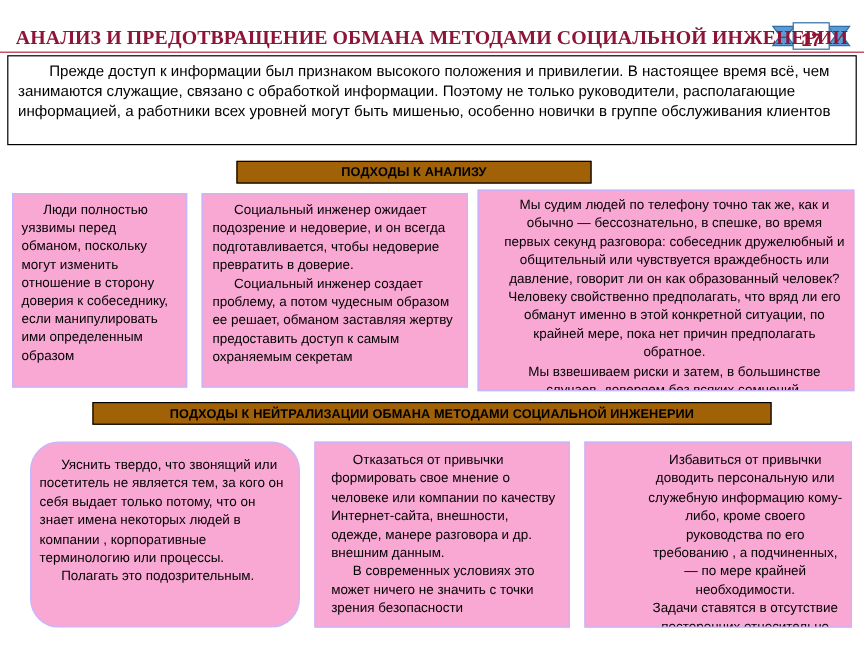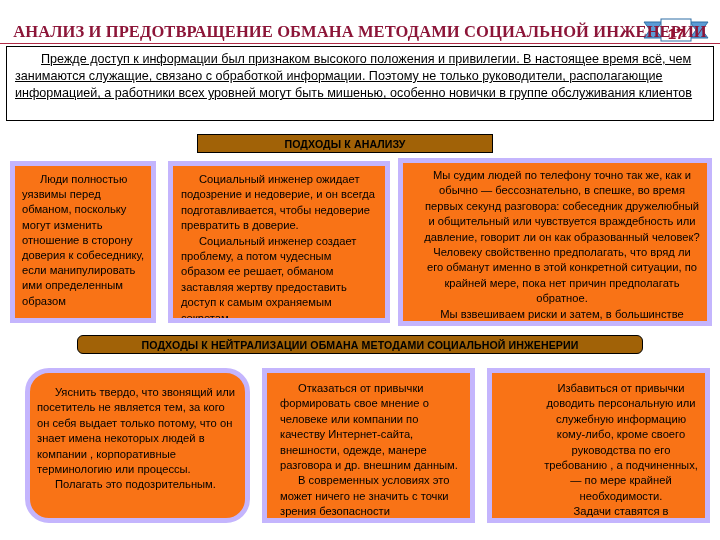--- a/index.html
+++ b/index.html
@@ -82,21 +82,20 @@
     height: 75px;
     padding: 4px 8px 2px 8px;
   }
   .intro-text {
     font-family: "Liberation Sans", sans-serif;
     font-size: 12.6px;
     line-height: 17.2px;
     text-indent: 26px;
     text-align: left;
     color: #000;
-    text-decoration: underline;
   }
 
   .section-header {
     border: 1px solid #000000;
     background: #a16207;
     display: flex;
     align-items: center;
     justify-content: center;
     box-sizing: border-box;
     font-family: "Liberation Sans", sans-serif;
@@ -112,27 +111,26 @@
     top: 134px;
     width: 296px;
     height: 19px;
   }
   #section-header-2 {
     position: absolute;
     left: 77px;
     top: 335px;
     width: 566px;
     height: 19px;
-    border-radius: 6px;
   }
 
   .card {
     position: absolute;
-    border: 5px solid #c4b5fd;
-    background: #f97316;
+    border: 1px solid #c4b5fd;
+    background: #f9a8d4;
     box-sizing: border-box;
     overflow: hidden;
   }
   .card-text {
     font-family: "Liberation Sans", sans-serif;
     font-size: 11.2px;
     line-height: 15.4px;
     color: #000;
   }
   .card-text p {

